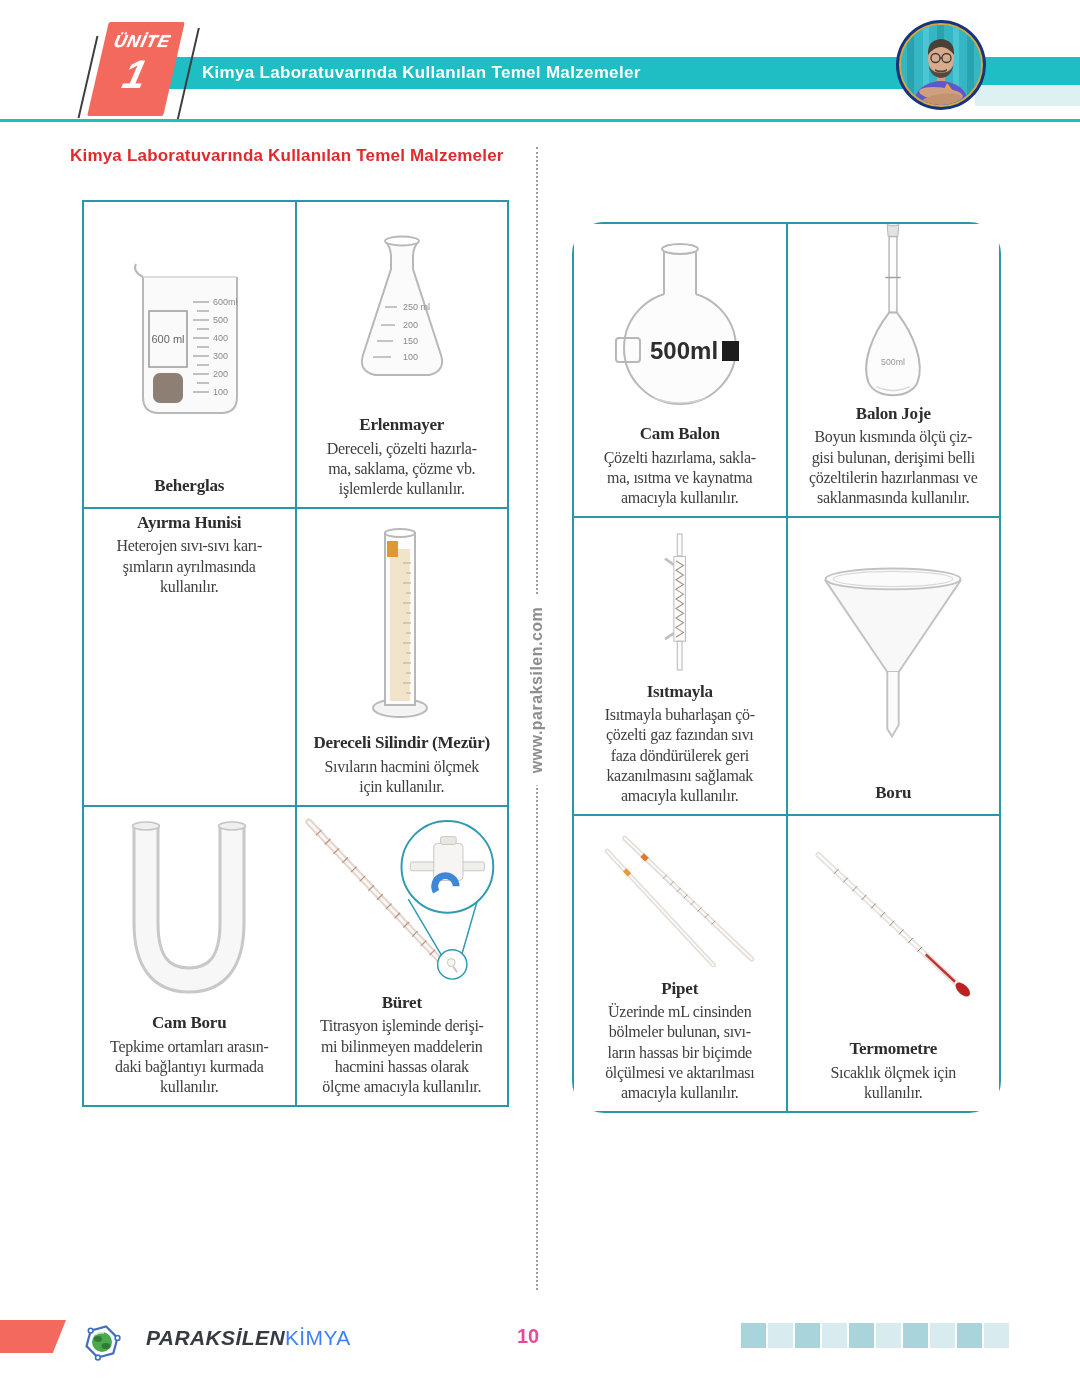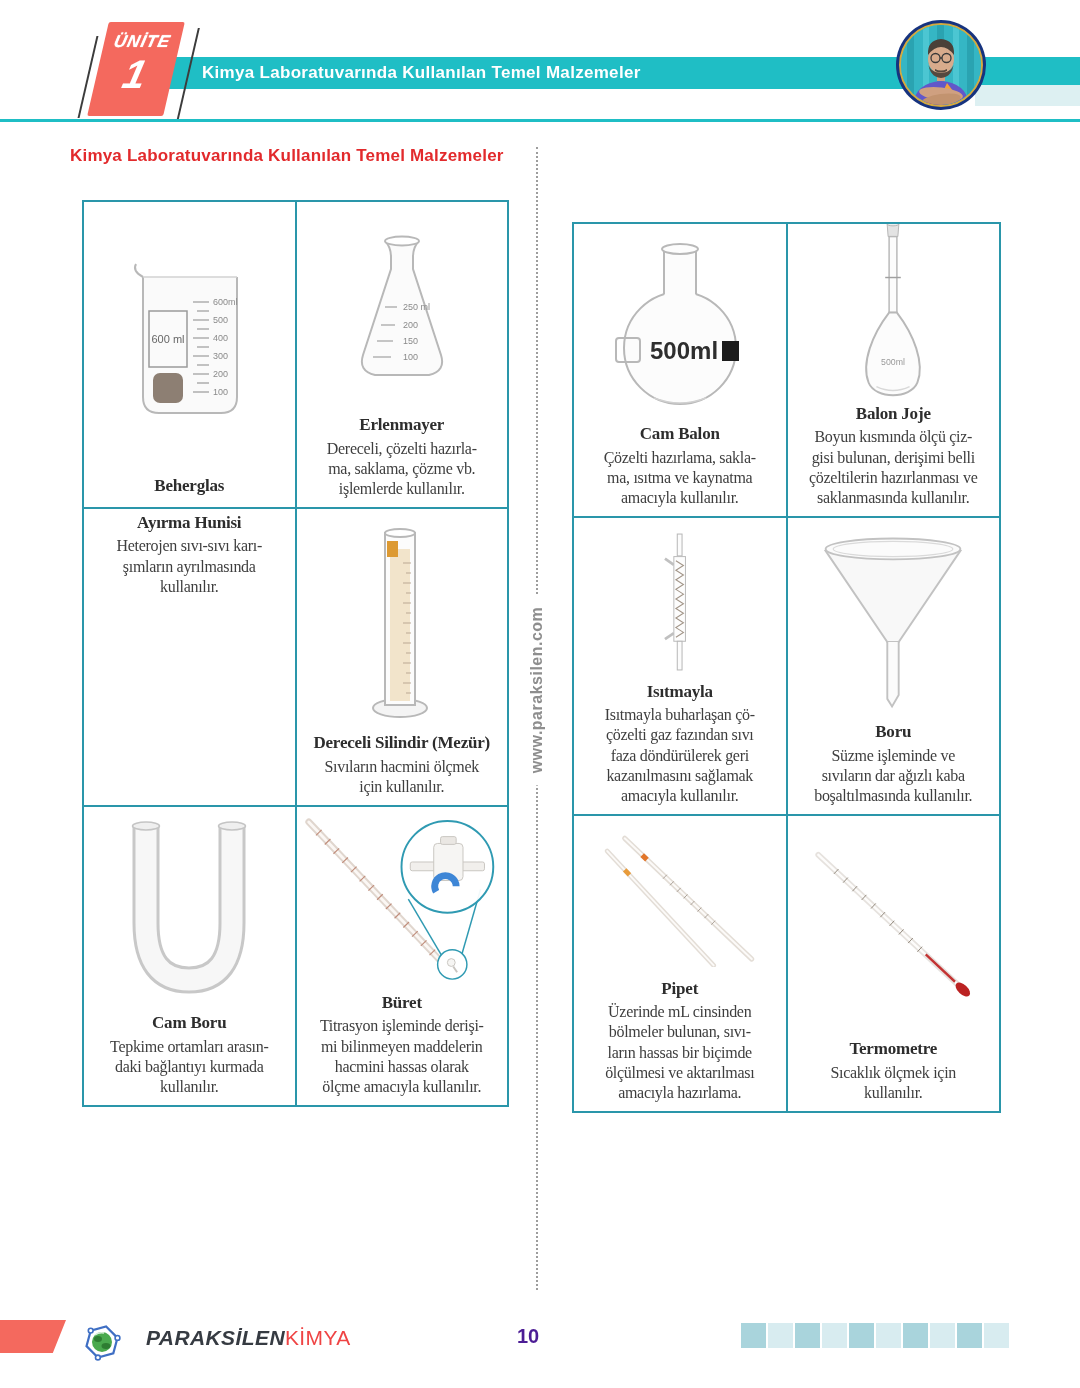--- a/index.html
+++ b/index.html
@@ -26,38 +26,38 @@
   
   .dotted-divider{position:absolute;left:536px;top:147px;height:1143px;width:0;
         border-left:2px dotted #9d9d9d;}
   .watermark{position:absolute;left:537px;top:690px;transform:translate(-50%,-50%) rotate(-90deg);
         background:#fff;padding:8px 12px;font-size:16px;font-weight:bold;color:#8e8e8e;
         letter-spacing:.5px;white-space:nowrap;}
   
   .eq-table{position:absolute;background:#2a96aa;padding:2px;display:grid;
         grid-template-columns:1fr 1fr;gap:2px;box-sizing:border-box;}
   .t-left{left:82px;top:200px;width:427px;height:907px;grid-template-rows:305px 296px auto;}
-  .t-right{left:572px;top:222px;width:429px;height:891px;grid-template-rows:292px 296px auto;}
+  .t-right{left:572px;top:222px;width:429px;height:891px;grid-template-rows:292px 296px auto;border-radius:32px;}
   .cell{background:#fff;display:flex;flex-direction:column;align-items:center;
         padding:4px 2px 8px 2px;box-sizing:border-box;overflow:hidden;}
   .img-area{flex:1;display:flex;align-items:center;justify-content:center;min-height:0;}
   .cell-title{font-family:"Liberation Serif",serif;font-weight:bold;font-size:17px;
         color:#2d2d2d;line-height:1.2;margin-bottom:3px;letter-spacing:-.2px;text-align:center;}
   .cell-desc{font-family:"Liberation Serif",serif;font-size:16px;color:#3e3e3e;line-height:1.26;
         letter-spacing:-.3px;text-align:center;white-space:pre-line;}
   svg text{font-family:"Liberation Sans",sans-serif;}
   
   .corner-red{position:absolute;left:0;top:1320px;width:66px;height:33px;background:#f4695e;
         clip-path:polygon(0 0,100% 0,80% 100%,0 100%);}
   .brand-logo{position:absolute;left:76px;top:1312px;}
   .brand-text{position:absolute;left:146px;top:1326px;font-size:21px;letter-spacing:.4px;
         color:#363b42;white-space:nowrap;}
   .brand-bold{font-weight:bold;font-style:italic;}
-  .brand-light{font-weight:normal;color:#ef4444;text-align:center;}
-  .page-number{position:absolute;left:517px;top:1325px;font-size:20px;font-weight:bold;color:#4c1d95;}
+  .brand-light{font-weight:normal;color:#3b82f6;text-align:center;}
+  .page-number{position:absolute;left:517px;top:1325px;font-size:20px;font-weight:bold;color:#ec4899;}
   .squares{position:absolute;left:741px;top:1323px;display:flex;gap:2px;}
   .sq{width:25px;height:25px;}
 </style>
 </head>
 <body>
 
 <div class="page">
 
   <div class="banner">
     <div class="banner-title">Kimya Laboratuvarında Kullanılan Temel Malzemeler</div>
@@ -317,23 +317,20 @@
     <div class="cell">
       <div class="img-area">
         <svg width="170" height="185" viewBox="0 0 170 195">
           <path d="M14 22 L79 118 L91 118 L156 22 Z" fill="#f8f8f8" stroke="#c2c2c2" stroke-width="2"></path>
           <ellipse cx="85" cy="20" rx="71" ry="11" fill="#fbfbfb" stroke="#c2c2c2" stroke-width="2"></ellipse>
           <ellipse cx="85" cy="20" rx="63" ry="8" fill="none" stroke="#dadada" stroke-width="1.2"></ellipse>
           <path d="M79 118 L79 178 L84 186 L91 174 L91 118" fill="#fbfbfb" stroke="#c2c2c2" stroke-width="2"></path>
         </svg>
       </div>
       <div class="cell-title">Boru</div>
-      <div class="cell-desc">Süzme işleminde ve
-sıvıların dar ağızlı kaba
-boşaltılmasında kullanılır.</div>
     </div>
 
     <div class="cell">
       <div class="img-area">
         <svg width="205" height="135" viewBox="0 0 210 170">
           <line x1="14" y1="24" x2="148" y2="168" stroke="#e3ddd6" stroke-width="6" stroke-linecap="round"></line>
           <line x1="14" y1="24" x2="148" y2="168" stroke="#fcfaf8" stroke-width="2.4" stroke-linecap="round"></line>
           <line x1="36" y1="47.6" x2="42" y2="54" stroke="#e89b3a" stroke-width="6"></line>
           <line x1="36" y1="8" x2="196" y2="160" stroke="#e3ddd6" stroke-width="6.5" stroke-linecap="round"></line>
           <line x1="36" y1="8" x2="196" y2="160" stroke="#fcfaf8" stroke-width="2.6" stroke-linecap="round"></line>
@@ -348,21 +345,21 @@
             <line x1="136.4" y1="108.5" x2="141.2" y2="103.5"></line>
               <line x1="145.1" y1="116.7" x2="149.9" y2="111.7"></line>
           </g>
         </svg>
       </div>
       <div class="cell-title">Pipet</div>
       <div class="cell-desc">Üzerinde mL cinsinden
 bölmeler bulunan, sıvı-
 ların hassas bir biçimde
 ölçülmesi ve aktarılması
-amacıyla hazırlama.</div>
+amacıyla kullanılır.</div>
     </div>
 
     <div class="cell">
       <div class="img-area">
         <svg width="205" height="170" viewBox="0 0 210 170">
           <line x1="28" y1="8" x2="172" y2="142" stroke="#e6e2de" stroke-width="6" stroke-linecap="round"></line>
           <line x1="28" y1="8" x2="172" y2="142" stroke="#fdfcfb" stroke-width="2.5" stroke-linecap="round"></line>
           <g stroke="#8f8679" stroke-width="1">
             <line x1="44.0" y1="27.5" x2="48.6" y2="22.6"></line>
               <line x1="53.4" y1="36.5" x2="58.2" y2="31.3"></line>

